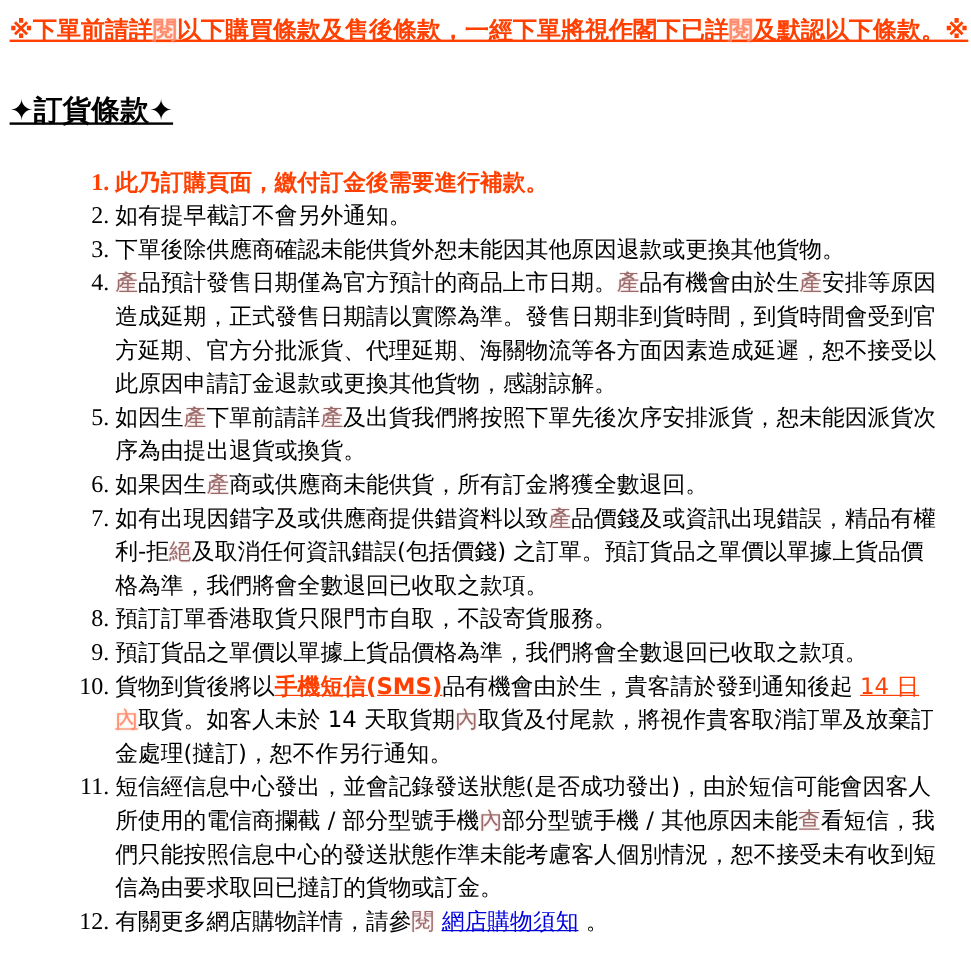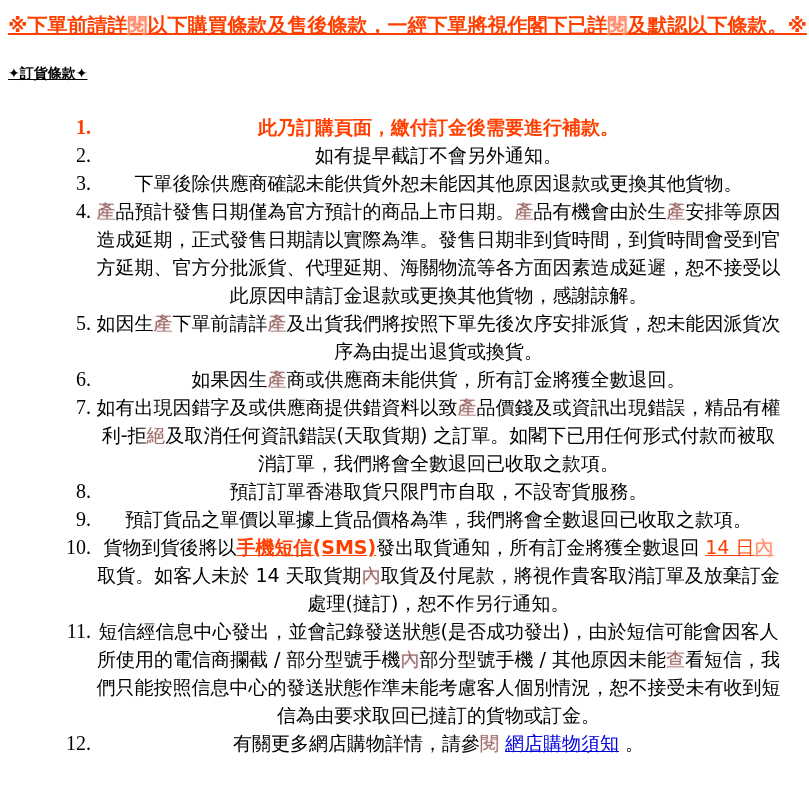--- a/index.html
+++ b/index.html
@@ -17,29 +17,29 @@
     background:var(--bg);color:var(--text);
     font-family:"DejaVu Sans",sans-serif;
   }
   .page{padding:13px 24px 0 8px;}
   .notice{
     font-size:20px;font-weight:bold;line-height:1.25;
     color:var(--accent-red);text-decoration:underline;
     white-space:nowrap;letter-spacing:0;
   }
   .section-title{
-    margin:27px 0 0 0;
-    font-size:14px;font-weight:bold;
+    margin:38px 0 0 0;
+    font-size:24px;font-weight:bold;
     text-decoration:underline;
     display:inline-block;
   }
   ol.terms{
     margin:30px 0 0 0;
     padding:0 4px 0 88px;
-    font-size:19px;line-height:28px;text-align:center;
+    font-size:19px;line-height:28px;
   }
   ol.terms li{
     margin:0;padding:0;
   }
   ol.terms li::marker{
     font-family:"Liberation Serif","DejaVu Serif",serif;
     font-size:20px;
     color:var(--text);
     font-weight:normal;
   }
@@ -62,20 +62,20 @@
     <h2 class="section-title">✦訂貨條款✦</h2>
   </div>
 
   <ol class="terms">
       <li class="em"><span>此乃訂購頁面，繳付訂金後需要進行補款。</span></li>
       <li><span>如有提早截訂不會另外通知。</span></li>
       <li><span>下單後除供應商確認未能供貨外恕未能因其他原因退款或更換其他貨物。</span></li>
       <li><span class="fb">產</span><span>品預計發售日期僅為官方預計的商品上市日期。</span><span class="fb">產</span><span>品有機會由於生</span><span class="fb">產</span><span>安排等原因造成延期，正式發售日期請以實際為準。發售日期非到貨時間，到貨時間會受到官方延期、官方分批派貨、代理延期、海關物流等各方面因素造成延遲，恕不接受以此原因申請訂金退款或更換其他貨物，感謝諒解。</span></li>
       <li><span>如因生</span><span class="fb">產</span><span>下單前請詳</span><span class="fb">產</span><span>及出貨我們將按照下單先後次序安排派貨，恕未能因派貨次序為由提出退貨或換貨。</span></li>
       <li><span>如果因生</span><span class="fb">產</span><span>商或供應商未能供貨，所有訂金將獲全數退回。</span></li>
-      <li><span>如有出現因錯字及或供應商提供錯資料以致</span><span class="fb">產</span><span>品價錢及或資訊出現錯誤，精品有權利-拒</span><span class="fb">絕</span><span>及取消任何資訊錯誤(天取貨期) 之訂單。如閣下已用任何形式付款而被取消訂單，我們將會全數退回已收取之款項。</span></li>
+      <li><span>如有出現因錯字及或供應商提供錯資料以致</span><span class="fb">產</span><span>品價錢及或資訊出現錯誤，精品有權利-拒</span><span class="fb">絕</span><span>及取消任何資訊錯誤(包括價錢) 之訂單。預訂貨品之單價以單據上貨品價格為準，我們將會全數退回已收取之款項。</span></li>
       <li><span>預訂訂單香港取貨只限門市自取，不設寄貨服務。</span></li>
       <li><span>預訂貨品之單價以單據上貨品價格為準，我們將會全數退回已收取之款項。</span></li>
-      <li><span>貨物到貨後將以</span><span class="emu">手機短信(SMS)</span><span>發出取貨通知，所有訂金將獲全數退回 </span><span class="ru">14 日</span><span class="ru fbr">內</span><span>取貨。如客人未於 14 天取貨期</span><span class="fb">內</span><span>取貨及付尾款，將視作貴客取消訂單及放棄訂金處理(撻訂)，恕不作另行通知。</span></li>
+      <li><span>貨物到貨後將以</span><span class="emu">手機短信(SMS)</span><span>品有機會由於生，貴客請於發到通知後起 </span><span class="ru">14 日</span><span class="ru fbr">內</span><span>取貨。如客人未於 14 天取貨期</span><span class="fb">內</span><span>取貨及付尾款，將視作貴客取消訂單及放棄訂金處理(撻訂)，恕不作另行通知。</span></li>
       <li><span>短信經信息中心發出，並會記錄發送狀態(是否成功發出)，由於短信可能會因客人所使用的電信商攔截 / 部分型號手機</span><span class="fb">內</span><span>部分型號手機 / 其他原因未能</span><span class="fb">查</span><span>看短信，我們只能按照信息中心的發送狀態作準未能考慮客人個別情況，恕不接受未有收到短信為由要求取回已撻訂的貨物或訂金。</span></li>
       <li><span>有關更多網店購物詳情，請參</span><span class="fb">閱</span><span> </span><a class="link" href="#">網店購物須知</a><span> 。</span></li>
     </ol>
 </div>
 
 </body></html>

